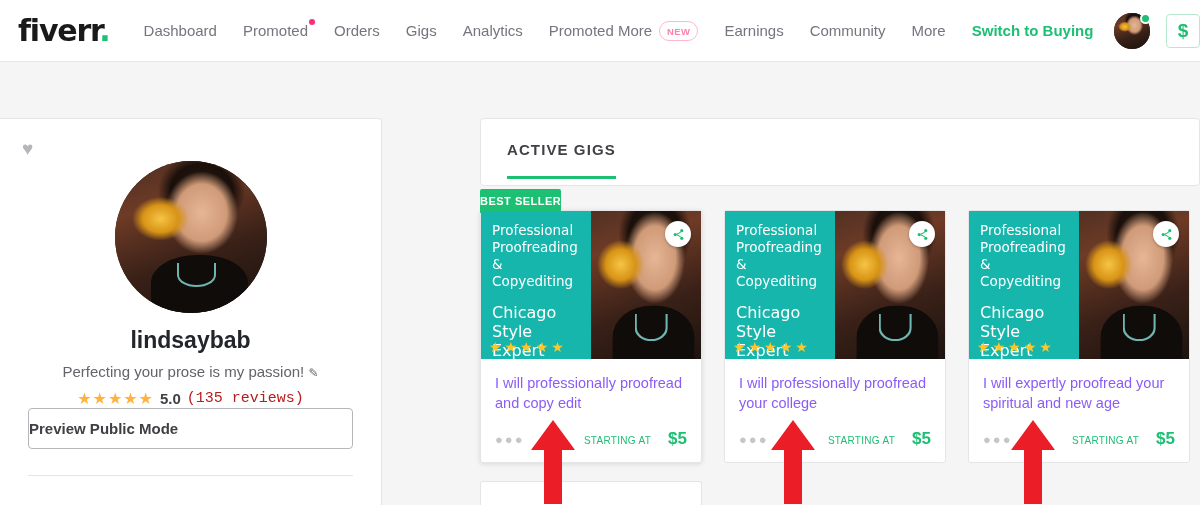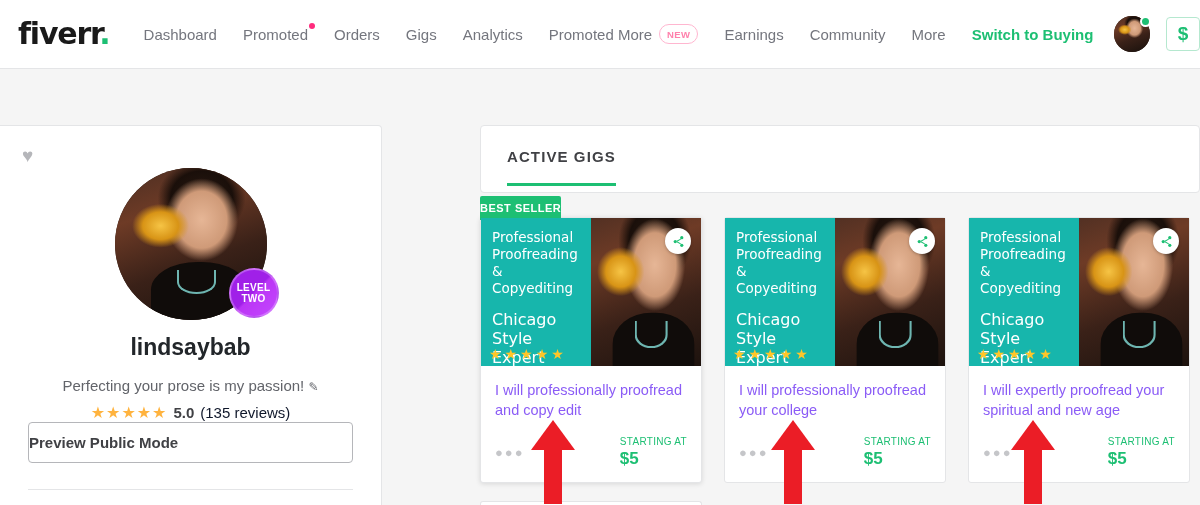--- a/index.html
+++ b/index.html
@@ -6,21 +6,21 @@
   html, body {
     width: 1200px; height: 505px;
     background: #f5f5f5;
     font-family: "Liberation Sans", sans-serif;
     overflow: hidden;
   }
 
   
   .header {
     position: relative;
-    height: 69px;
+    height: 62px;
     background: #ffffff;
     border-bottom: 1px solid #e4e5e7;
     display: flex;
     align-items: center;
     padding: 0 14px 0 18px;
   }
   .logo {
     font-size: 30px; font-weight: bold; color: #1a1a1a;
     letter-spacing: -1.2px; line-height: 1;
     margin-right: 34px; user-select: none;
@@ -97,30 +97,30 @@
     display: flex; flex-direction: column;
     align-items: center; justify-content: center;
     border: 2px solid rgba(255,255,255,.25);
   }
   .username {
     text-align: center; font-size: 23px; font-weight: bold;
     color: #22262a; margin-top: 14px;
   }
   .tagline {
     text-align: center; font-size: 15px; color: #62646a;
-    margin-top: 16px;
+    margin-top: 9px;
   }
   .pencil { font-size: 12px; }
   .rating-row {
     display: flex; align-items: center; justify-content: center;
     gap: 6px; margin-top: 9px;
   }
   .stars { color: #ffb33e; font-size: 16px; letter-spacing: 1px; }
   .rating-val { font-size: 15px; font-weight: bold; color: #404145; }
-  .rating-count { font-size: 15px; color: #0f172a; }
+  .rating-count { font-size: 15px; color: #b91c1c; font-family: Liberation Mono, monospace; }
   .preview-btn {
     display: block; width: 100%; 
     padding: 11px 0; text-align: left;
     border: 1px solid #b5b6ba; border-radius: 4px;
     background: #fff; color: #404145;
     font-size: 15px; font-weight: bold; cursor: pointer;
     font-family: "Liberation Sans", sans-serif;
   }
   .divider { height: 1px; background: #e4e5e7; margin: 26px 0 0; }
 
@@ -189,21 +189,21 @@
   }
   .gig-body { padding: 14px 14px 0; height: 62px; }
   .gig-title {
     font-size: 14.5px; line-height: 20px; color: #8b5cf6;
   }
   .gig-footer {
     display: flex; align-items: center; justify-content: space-between;
     padding: 8px 14px 13px;
   }
   .dots { color: #c5c6c9; font-size: 13px; letter-spacing: 2px; cursor: pointer; }
-  .price-wrap { display: flex; align-items: baseline; gap: 2px; flex-direction: column; }
+  .price-wrap { display: flex; align-items: baseline; gap: 17px; }
   .starting { font-size: 10px; color: #1dbf73; letter-spacing: .3px; }
   .price { font-size: 17px; font-weight: bold; color: #1dbf73; }
 
   .gig-card-partial {
     margin-top: 18px; width: 222px; height: 30px;
     background: #fff; border: 1px solid #e4e5e7;
     border-bottom: none; border-radius: 3px 3px 0 0;
   }
 
   
@@ -280,24 +280,20 @@
   <div class="profile-card">
     <div class="heart">♥</div>
 
     <div class="pic-wrap">
       <div class="pic">
         <div class="photo" style="position:relative;width:152px;height:152px;">
           <div class="body"></div>
             <div class="necklace"></div>
         </div>
       </div>
-      <div class="level-badge">
-        <span>LEVEL</span>
-        <span>TWO</span>
-      </div>
     </div>
 
     <div class="username">lindsaybab</div>
 
     <div class="tagline">
       <span>Perfecting your prose is my passion!</span>
       <span class="pencil">✎</span>
     </div>
 
     <div class="rating-row">

